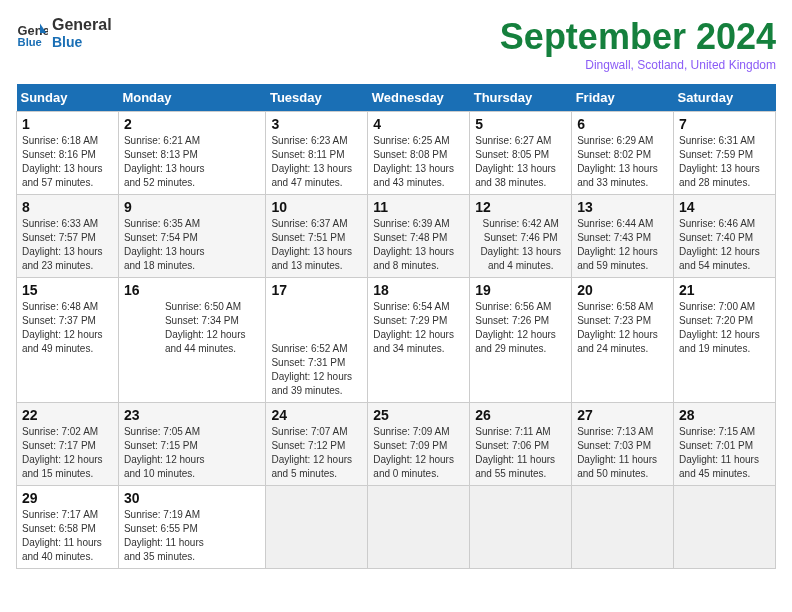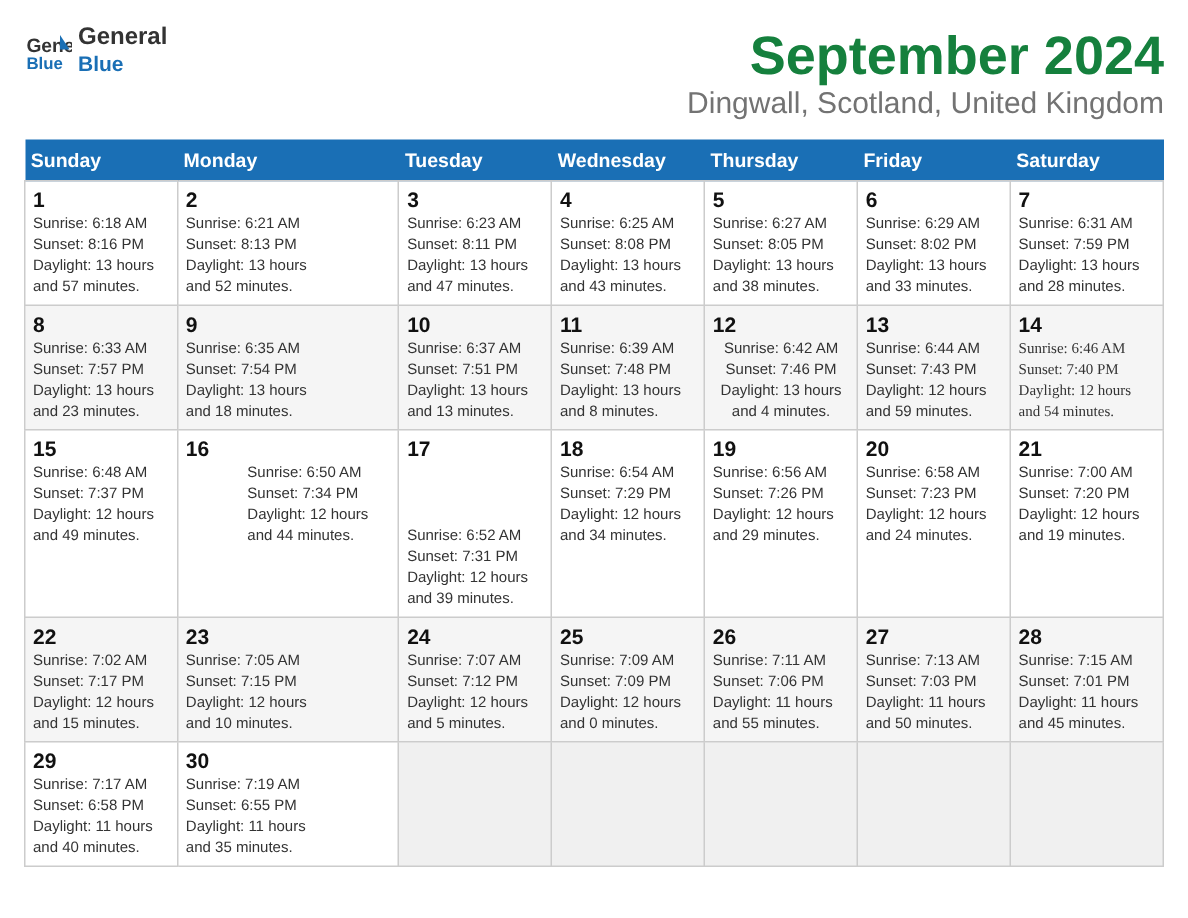--- a/index.html
+++ b/index.html
@@ -25,22 +25,22 @@
       width: 32px;
       height: 32px;
     }
     .title-block { text-align: right; }
     .month-title {
       font-size: 36px;
       font-weight: bold;
       color: #15803d;
     }
     .location {
-      font-size: 20px;
-      color: #737373;
+      font-size: 12px;
+      color: #8b5cf6;
     }
     table {
       width: 100%;
       border-collapse: collapse;
       font-size: 11px;
     }
     th {
       background: #1a6fb5;
       color: #fff;
       padding: 6px 4px;
@@ -193,21 +193,21 @@
         </td>
         <td>
           <div class="day-num">13</div>
           <div class="day-info" style="white-space: pre-line;">Sunrise: 6:44 AM
 Sunset: 7:43 PM
 Daylight: 12 hours
 and 59 minutes.</div>
         </td>
         <td>
           <div class="day-num">14</div>
-          <div class="day-info" style="white-space: pre-line; font-family: Liberation Serif, serif;">Sunrise: 6:46 AM
+          <div class="day-info" style="white-space: pre-line;">Sunrise: 6:46 AM
 Sunset: 7:40 PM
 Daylight: 12 hours
 and 54 minutes.</div>
         </td>
       </tr>
       <tr>
         <td>
           <div class="day-num">15</div>
           <div class="day-info" style="white-space: pre-line;">Sunrise: 6:48 AM
 Sunset: 7:37 PM

